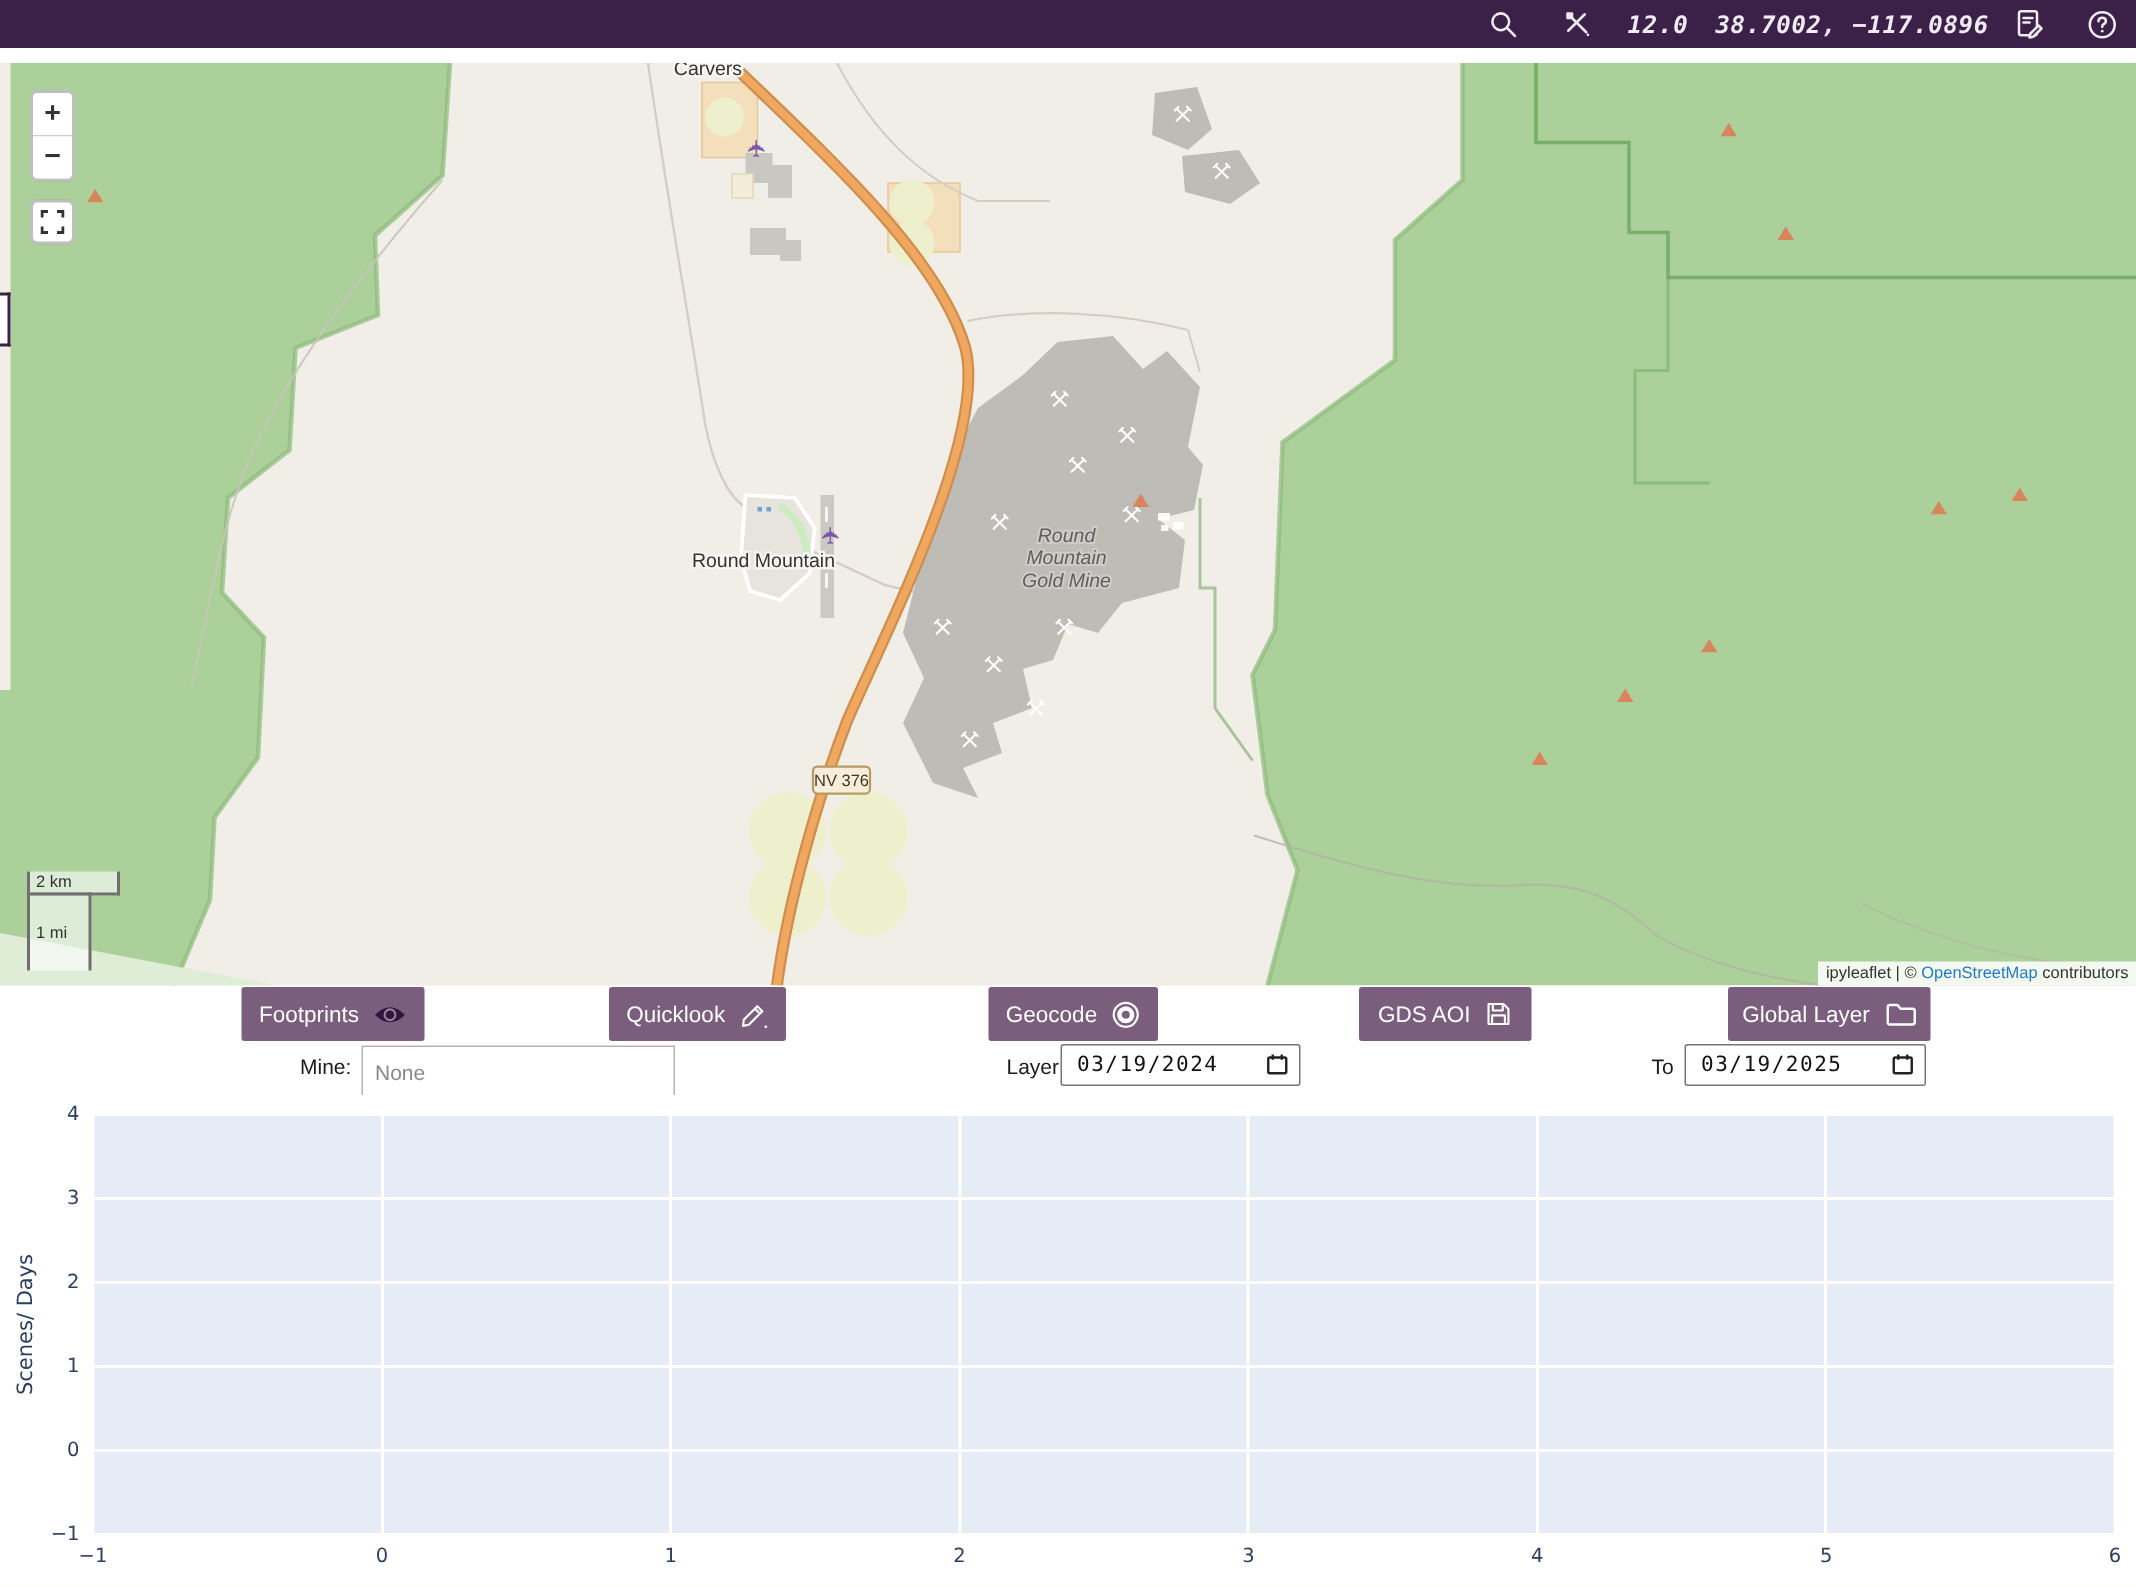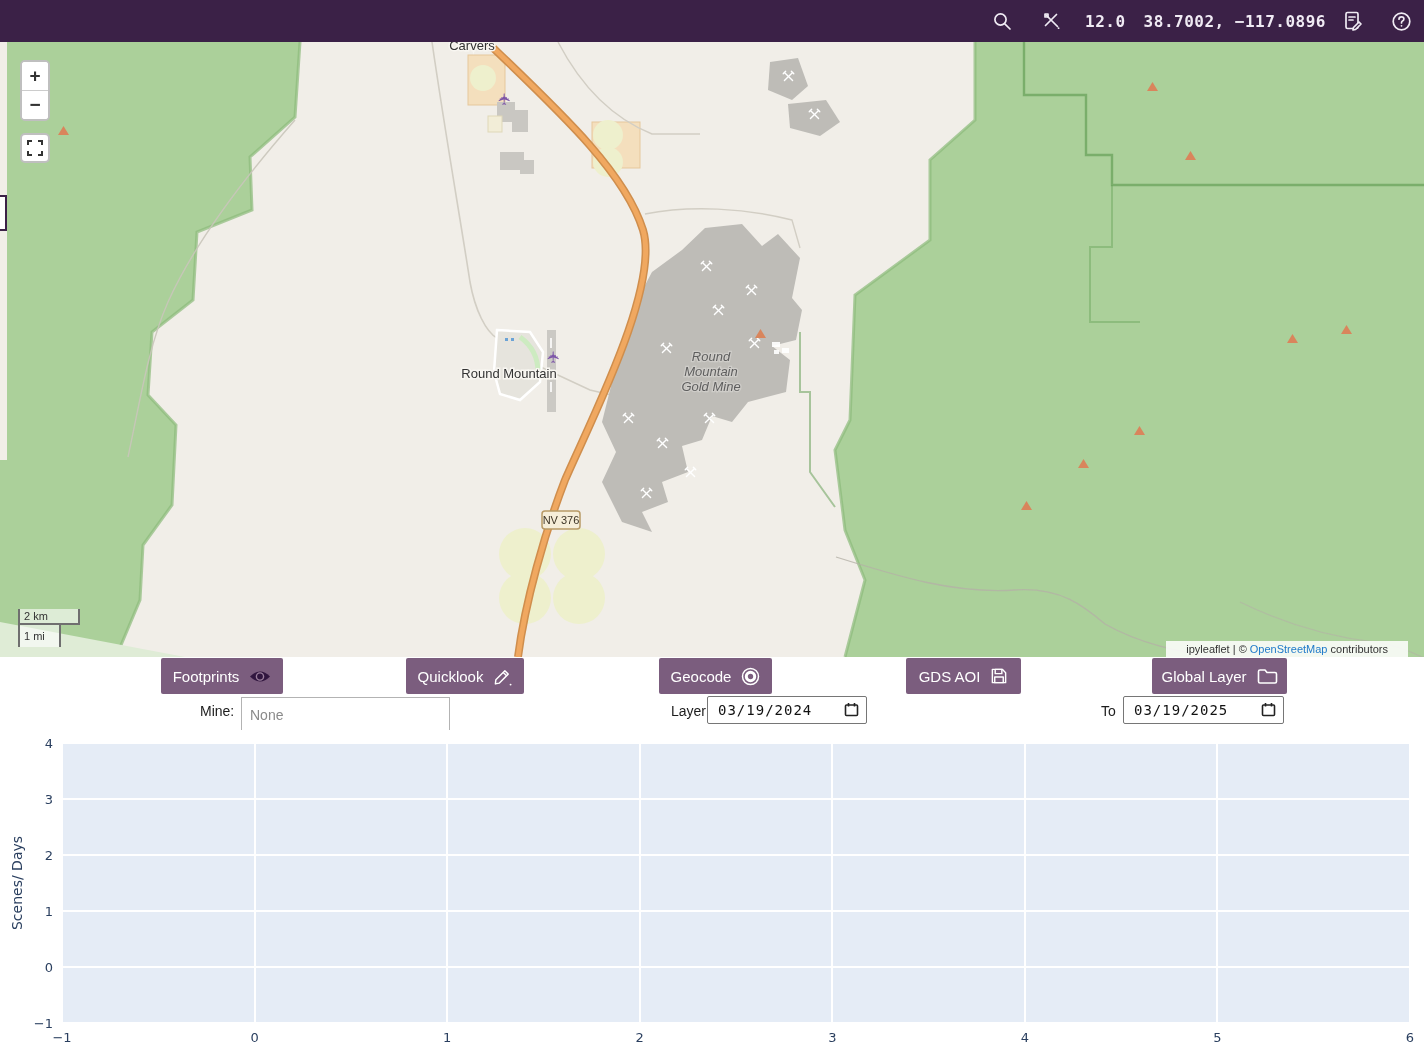--- a/index.html
+++ b/index.html
@@ -1,23 +1,23 @@
 <!DOCTYPE html>
 <html><head>
 <meta charset="utf-8">
 <style>
   * { box-sizing: border-box; margin: 0; padding: 0; }
   html, body { width: 1424px; height: 1057px; overflow: hidden; background: #fff; }
   body { font-family: "Liberation Sans", sans-serif; }
   #stage { position: relative; width: 1424px; height: 1057px; background: #fff; }
 
   
-  #topbar { position: absolute; top: 0; left: 0; width: 1424px; height: 42px;
+  #topbar { position: absolute; top: 0; left: 0; width: 1424px; height: 32px;
     background: #3b2147; display: flex; align-items: center; justify-content: flex-end;
-    color: #f0ebf4; padding-right: 12px; gap: 0; }
+    color: #f0ebf4; padding-right: 12px; gap: 0; font-style: italic; }
   #topbar .tb-ico { display: flex; align-items: center; justify-content: center; width: 22px; height: 22px; }
   #topbar svg { stroke: #f0ebf4; fill: none; stroke-width: 1.7; stroke-linecap: round; stroke-linejoin: round; }
   .tb-txt { font-family: "DejaVu Sans Mono", monospace; font-weight: bold; font-size: 16px; letter-spacing: 0.5px; white-space: nowrap; }
   .sp28 { width: 28px; } .sp22 { width: 22px; } .sp18 { width: 18px; } .sp16 { width: 16px; } .sp26 { width: 26px; }
 
   
   #map { position: absolute; top: 42px; left: 0; width: 1424px; height: 615px; overflow: hidden; background: #f1eee8; }
   #map svg.basemap { position: absolute; top: 0; left: 0; }
   .maplabel { font-family: "Liberation Sans", sans-serif; fill: #333; paint-order: stroke; stroke: #f8f6f1; stroke-width: 3px; }
   .minelabel { font-style: italic; fill: #5e5e5e; font-size: 13px; paint-order: stroke; stroke: #cfcdc9; stroke-width: 2.5px; }
@@ -28,23 +28,23 @@
     font: bold 19px "Liberation Sans", sans-serif; color: #333; cursor: pointer; line-height: 26px; }
   .leaflet-zoom .zsep { height: 1px; background: #ccc; }
   .leaflet-fs { position: absolute; left: 20px; top: 91px; width: 30px; height: 30px; border: 2px solid rgba(0,0,0,0.25);
     border-radius: 5px; background: #fff; cursor: pointer; display: flex; align-items: center; justify-content: center; }
 
   .partial-box { position: absolute; left: 0; top: 153px; width: 7px; height: 36px; background: #fff;
     border: 2px solid #3b2147; border-left: none; }
 
   .scale { position: absolute; left: 18px; bottom: 10px; font: 11px "Liberation Sans", sans-serif; color: #333; margin-top: 12px; }
   .scale-km { width: 62px; padding: 1px 4px; background: rgba(255,255,255,0.6); border: 2px solid #6f6f6f; border-top: none; }
-  .scale-mi { width: 43px; padding: 5px 4px; background: rgba(255,255,255,0.6); border: 2px solid #6f6f6f; border-bottom: none; margin-top: -2px; }
-
-  .attrib { position: absolute; right: 16px; bottom: 0; background: rgba(255,255,255,0.85); padding: 2px 20px;
+  .scale-mi { width: 43px; padding: 19px 4px; background: rgba(255,255,255,0.6); border: 2px solid #6f6f6f; border-bottom: none; margin-top: -2px; }
+
+  .attrib { position: absolute; right: 0; bottom: 0; background: rgba(255,255,255,0.85); padding: 2px 5px;
     font: 11px "Liberation Sans", sans-serif; color: #333; }
   .attrib a { color: #1f7ac9; text-decoration: none; }
 
   
   .tbtn { position: absolute; top: 658px; height: 36px; background: #7b5d7e; border: none; border-radius: 2px;
     color: #fff; font: 15px "Liberation Sans", sans-serif; cursor: pointer;
     display: flex; align-items: center; justify-content: center; gap: 10px; }
   .tbtn svg { flex: 0 0 auto; }
 
   

